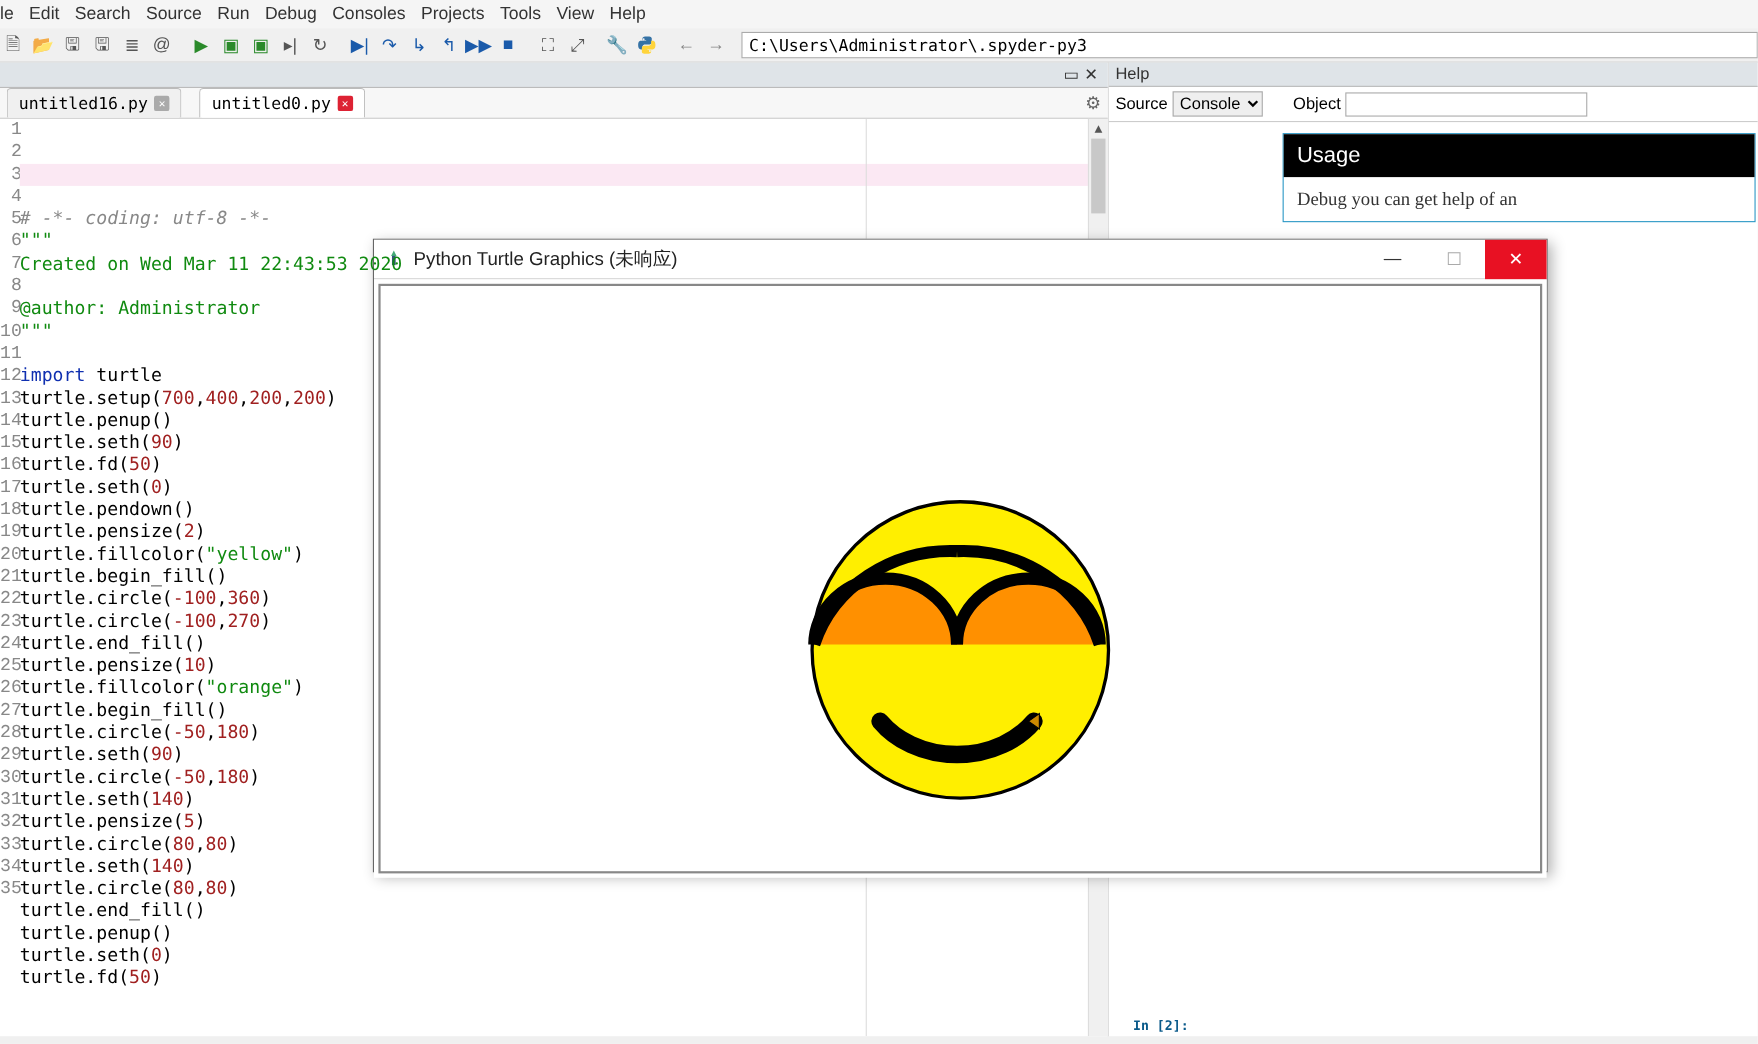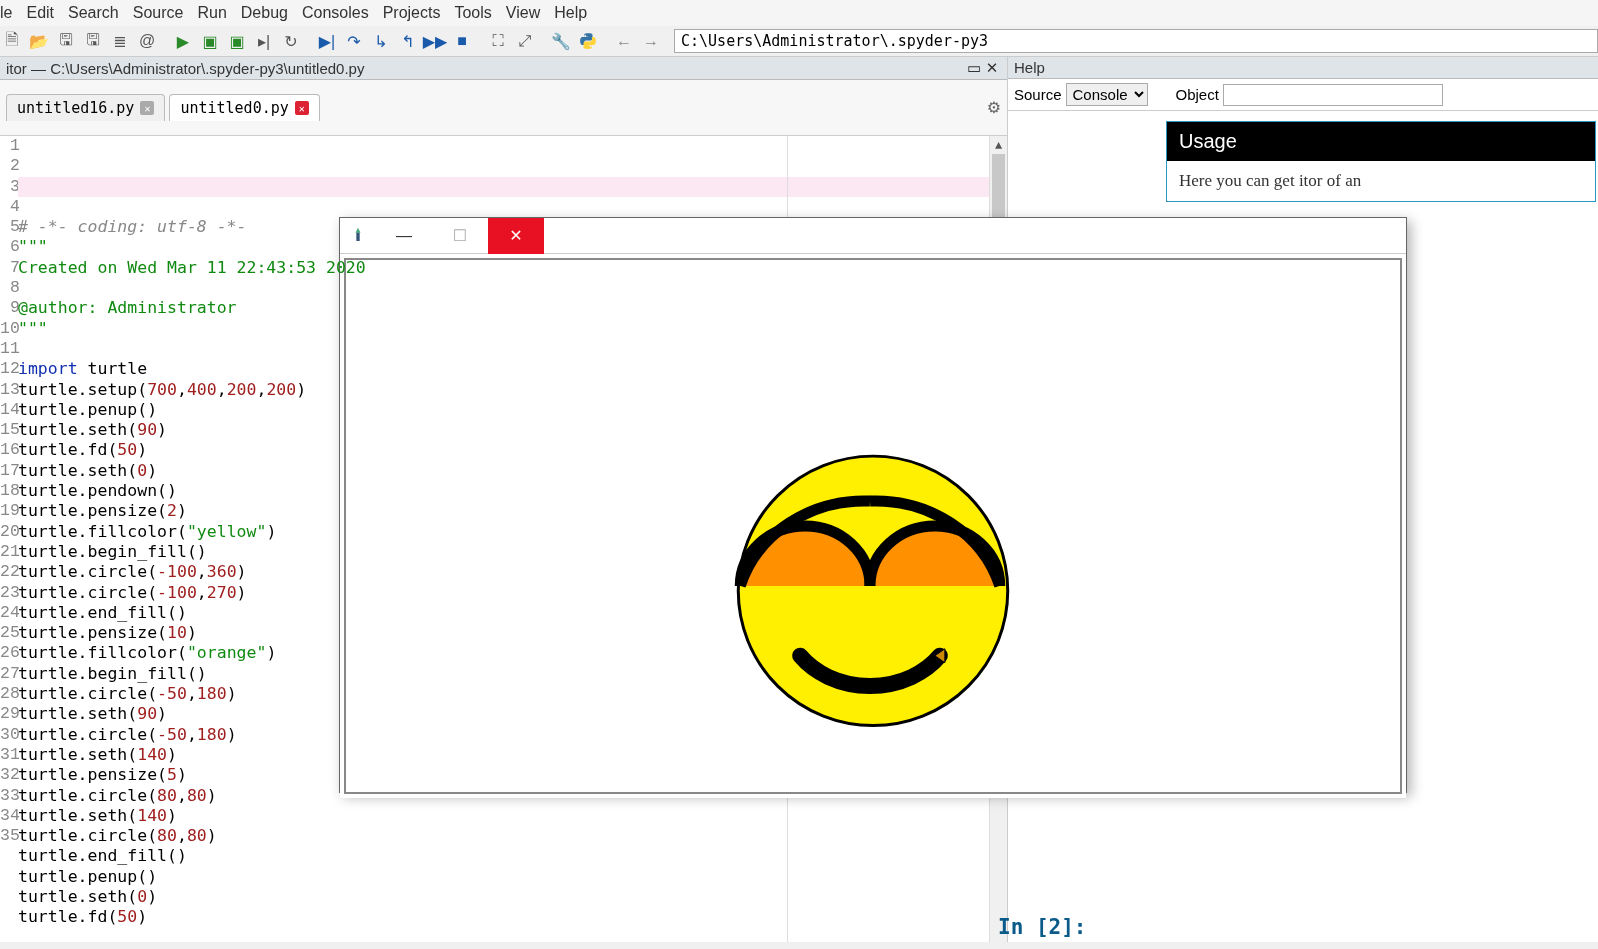--- a/index.html
+++ b/index.html
@@ -71,22 +71,22 @@
   font-size: 15px;
   color: #333;
 }
 .pane-title .grow { flex: 1; }
 .pane-close { width: 18px; text-align: center; }
 .tabs-row {
   display: flex;
   align-items: center;
   background: #f7f7f7;
   border-bottom: 1px solid #ccc;
-  padding: 14px 6px;
-  gap: 4px;
+  padding: 0 6px;
+  gap: 16px;
 }
 .tab {
   display: inline-flex;
   align-items: center;
   gap: 6px;
   padding: 4px 10px;
   border: 1px solid #bbb;
   border-bottom: none;
   border-radius: 4px 4px 0 0;
   background: #f0f0f0;
@@ -203,23 +203,23 @@
 }
 .usage-text {
   padding: 10px 12px;
   font-size: 17px;
   font-family: Georgia, serif;
   color: #333;
 }
 .console-frag {
   position: absolute;
   bottom: 10px;
-  left: 998px;
+  left: 1030px;
   font-family: Consolas, monospace;
-  font-size: 21px;
+  font-size: 12px;
 }
 .console-frag .inlbl { color: #0a5a8a; font-weight: 600; }
 
 
 .turtle-win {
   position: absolute;
   left: 339px;
   top: 217px;
   width: 1068px;
   height: 576px;
@@ -319,21 +319,20 @@
   <span class="sep"></span>
   <span class="tb-btn tb-nav">←</span>
   <span class="tb-btn tb-nav">→</span>
   <input class="path-input" value="C:\Users\Administrator\.spyder-py3" style="">
 </div>
 
 <div class="main-row">
 
   <div class="editor-pane">
     <div class="pane-title">
-      <span>itor — C:\Users\Administrator\.spyder-py3\untitled0.py</span>
       <span class="grow"></span>
       <span class="pane-close">▭</span>
       <span class="pane-close">✕</span>
     </div>
     <div class="tabs-row">
       <div class="tab">
         <span>untitled16.py</span>
         <span class="x">✕</span>
       </div>
       <div class="tab active">
@@ -435,38 +434,39 @@
       <span>Source</span>
       <select>
         <option>Console</option>
       </select>
       <span style="margin-left:24px">Object</span>
       <input style="">
     </div>
     <div class="help-body">
       <div class="usage-box">
         <div class="usage-head">Usage</div>
-        <div class="usage-text">Here you can get itor of an</div>
+        <div class="usage-text">Debug you can get help of an</div>
       </div>
     </div>
   </div>
 </div>
 
 <div class="console-frag">
   <span class="inlbl">In [2]:</span>
 </div>
 
 <div class="turtle-win">
   <div class="turtle-titlebar">
     <span class="ticon">
       <svg viewBox="0 0 24 24">
           <path fill="#4a7" d="M12 2l3 6h-6z"></path>
           <rect x="10" y="8" width="4" height="10" fill="#357"></rect>
         </svg>
     </span>
+    <span class="ttitle">Python Turtle Graphics (未响应)</span>
     <span class="winbtn">—</span>
     <span class="winbtn" style="color:#aaa">☐</span>
     <span class="winbtn close">✕</span>
   </div>
   <div class="turtle-canvas-wrap">
     <div class="turtle-canvas">
       <svg width="100%" height="100%" viewBox="0 0 1056 530">
 
         <circle cx="528" cy="330" r="135" fill="#ffef00" stroke="#000" stroke-width="3"></circle>
 

